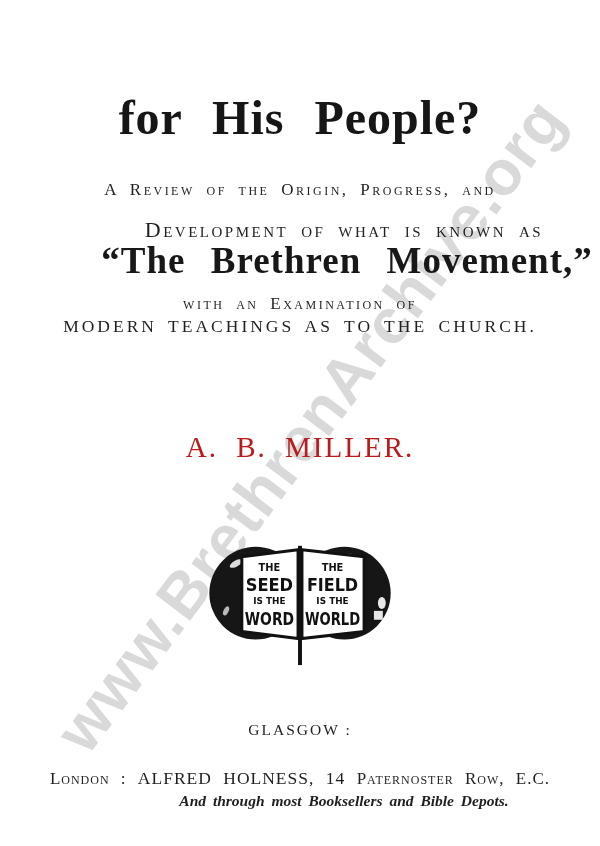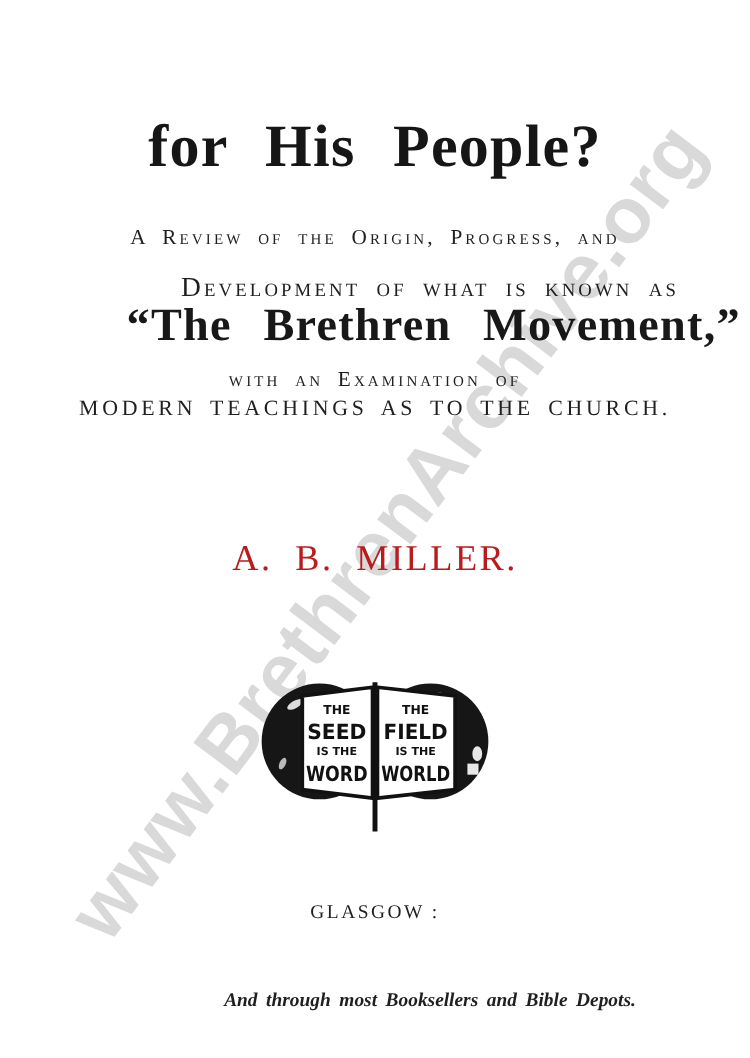--- a/index.html
+++ b/index.html
@@ -95,17 +95,18 @@
         <text class="emblem-text" x="128" y="38" font-size="10" text-anchor="middle">THE</text>
         <text class="emblem-text" x="128" y="58" font-size="17" text-anchor="middle" textLength="52" lengthAdjust="spacingAndGlyphs">FIELD</text>
         <text class="emblem-text" x="128" y="71" font-size="9" text-anchor="middle">IS THE</text>
         <text class="emblem-text" x="128" y="92" font-size="17" text-anchor="middle" textLength="56" lengthAdjust="spacingAndGlyphs">WORLD</text>
       </svg>
     </div>
 
     <div class="line glasgow">GLASGOW :</div>
 
 
+    <div class="line london"><span class="sc">London : </span><span>ALFRED HOLNESS, 14 </span><span class="sc">Paternoster Row, E.C.</span></div>
 
     <div class="line depots">And through most Booksellers and Bible Depots.</div>
 
   </div>
 </div>
 
 </body></html>

